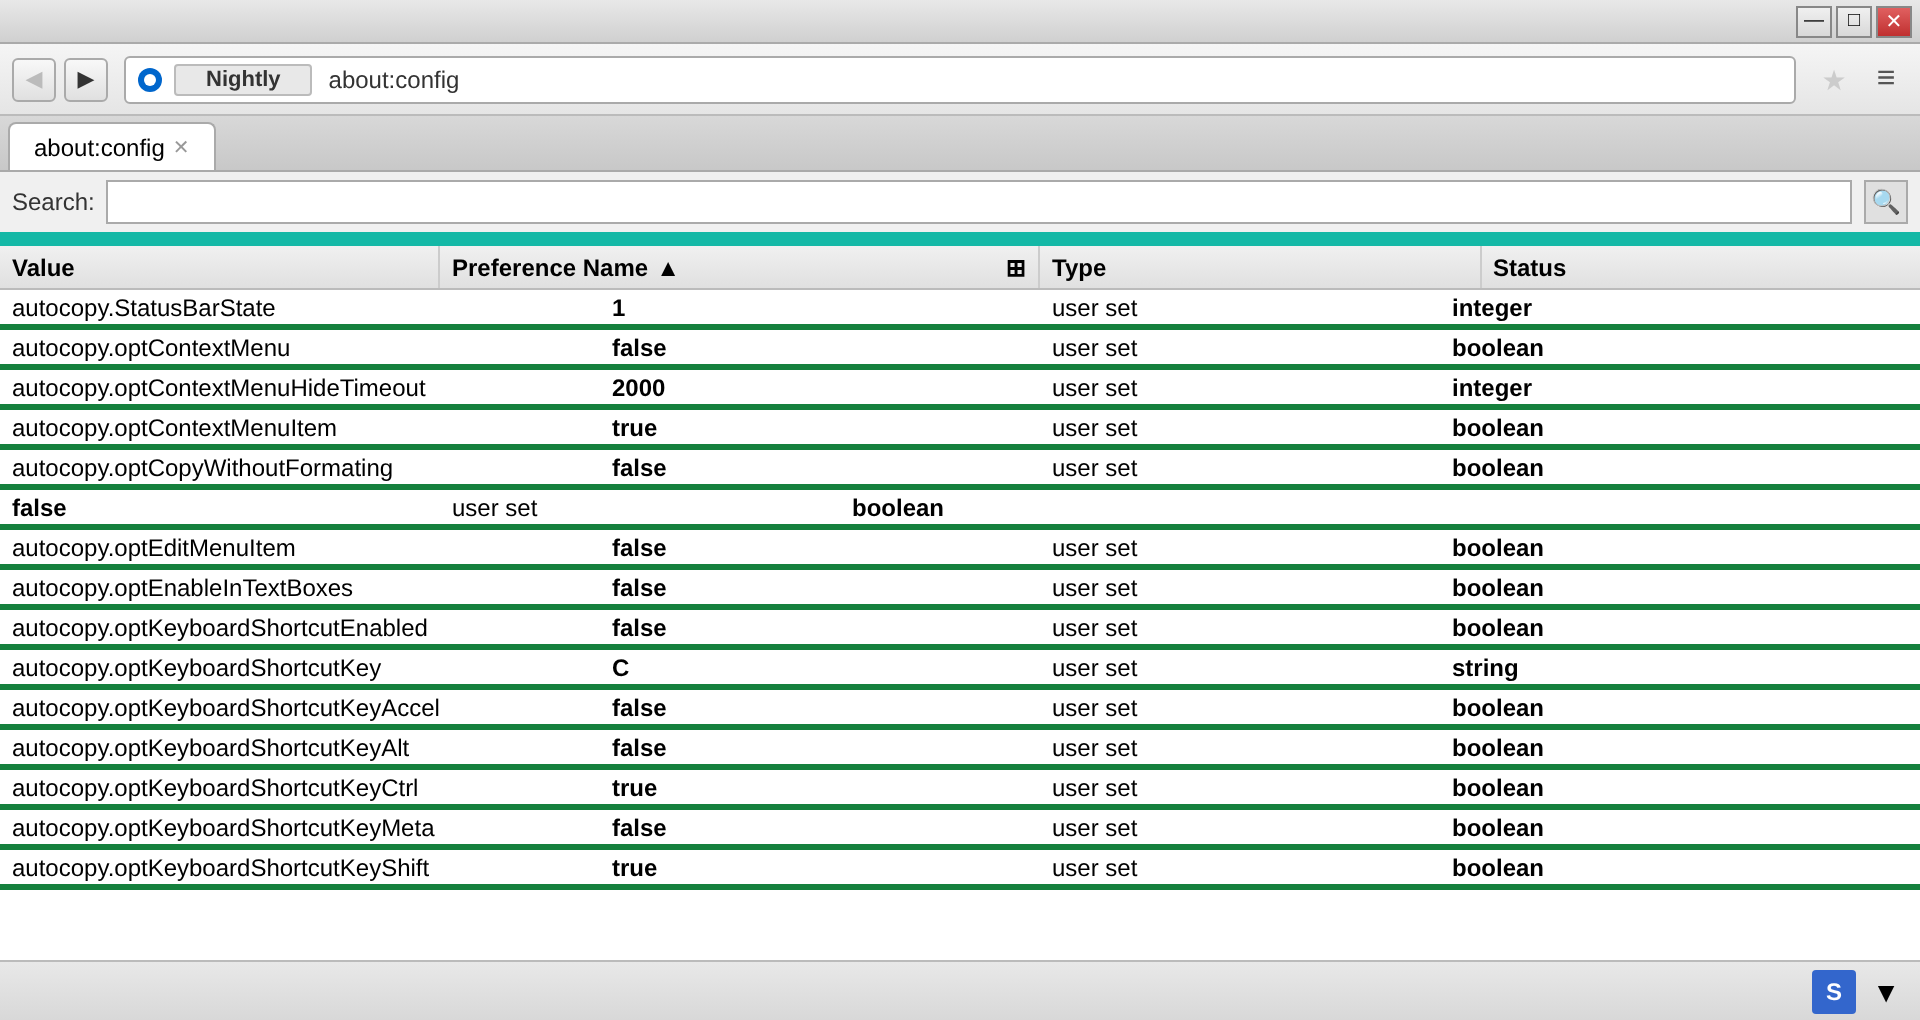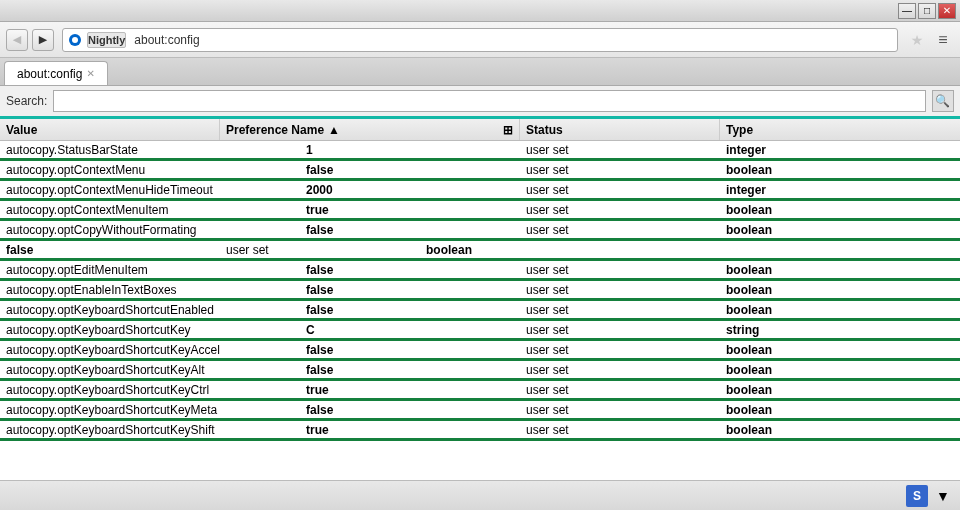--- a/index.html
+++ b/index.html
@@ -91,21 +91,21 @@
       font-size: 12px;
       color: #333;
       display: flex;
       align-items: center;
       gap: 8px;
     }
     .tab-label {
       background: #e8e8e8;
       border: 1px solid #bbb;
       border-radius: 2px;
-      padding: 1px 0;
+      padding: 1px 15px;
       font-size: 11px;
       font-weight: bold;
     }
     .star-icon {
       width: 22px;
       height: 22px;
       display: flex;
       align-items: center;
       justify-content: center;
       cursor: pointer;
@@ -163,21 +163,21 @@
       overflow: hidden;
       display: flex;
       flex-direction: column;
     }
 
     
     .search-bar {
       display: flex;
       align-items: center;
       padding: 4px 6px;
-      border-bottom: 3px solid #14b8a6;
+      border-bottom: 7px solid #14b8a6;
       background: #f0f0f0;
       gap: 6px;
     }
     .search-label {
       font-size: 12px;
       font-weight: normal;
       color: #333;
     }
     .search-input {
       flex: 1;
@@ -347,25 +347,25 @@
   <div class="prefs-table">
     <div class="table-header">
       <div class="th col-value">
         <span>Value</span>
       </div>
       <div class="th col-name">
         <span>Preference Name</span>
         <span>▲</span>
         <span class="th-resize-icon">⊞</span>
       </div>
+      <div class="th col-type">
+        <span>Type</span>
+      </div>
       <div class="th col-status">
         <span>Status</span>
-      </div>
-      <div class="th col-type">
-        <span>Type</span>
       </div>
     </div>
 
     <div class="table-body" id="table-body">
     <div class="table-row">
           <div class="td col-name">autocopy.StatusBarState</div>
           <div class="td col-value">1</div>
           <div class="td col-status">user set</div>
           <div class="td col-type">integer</div>
         </div>

